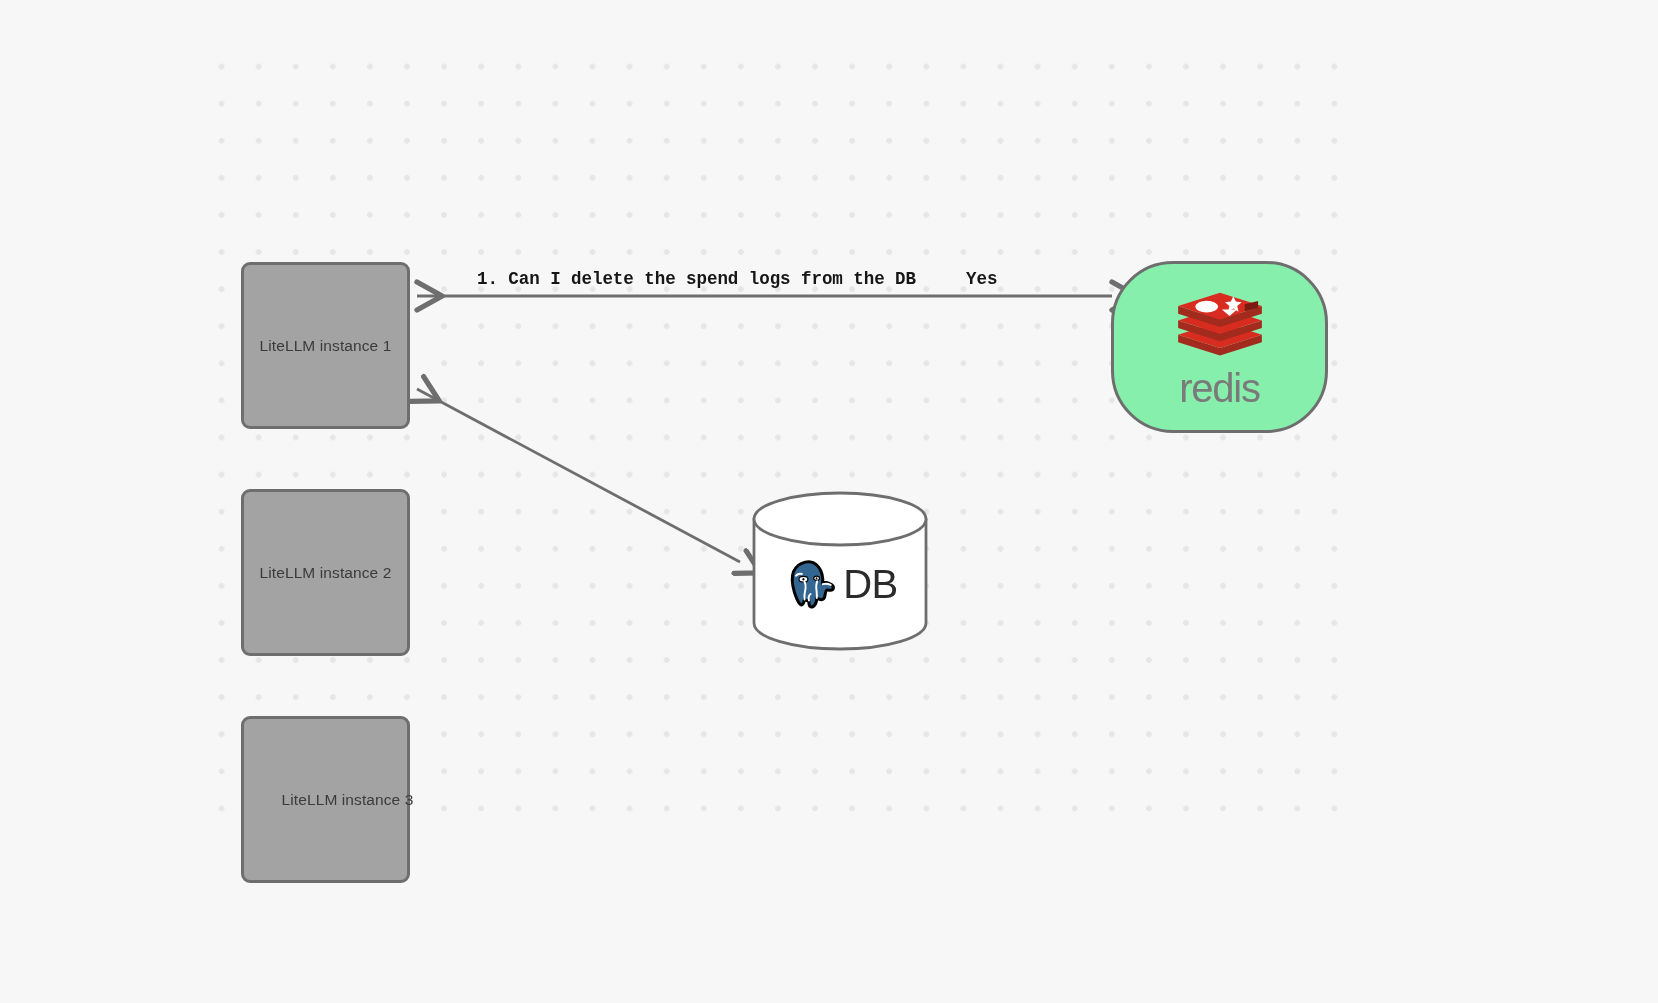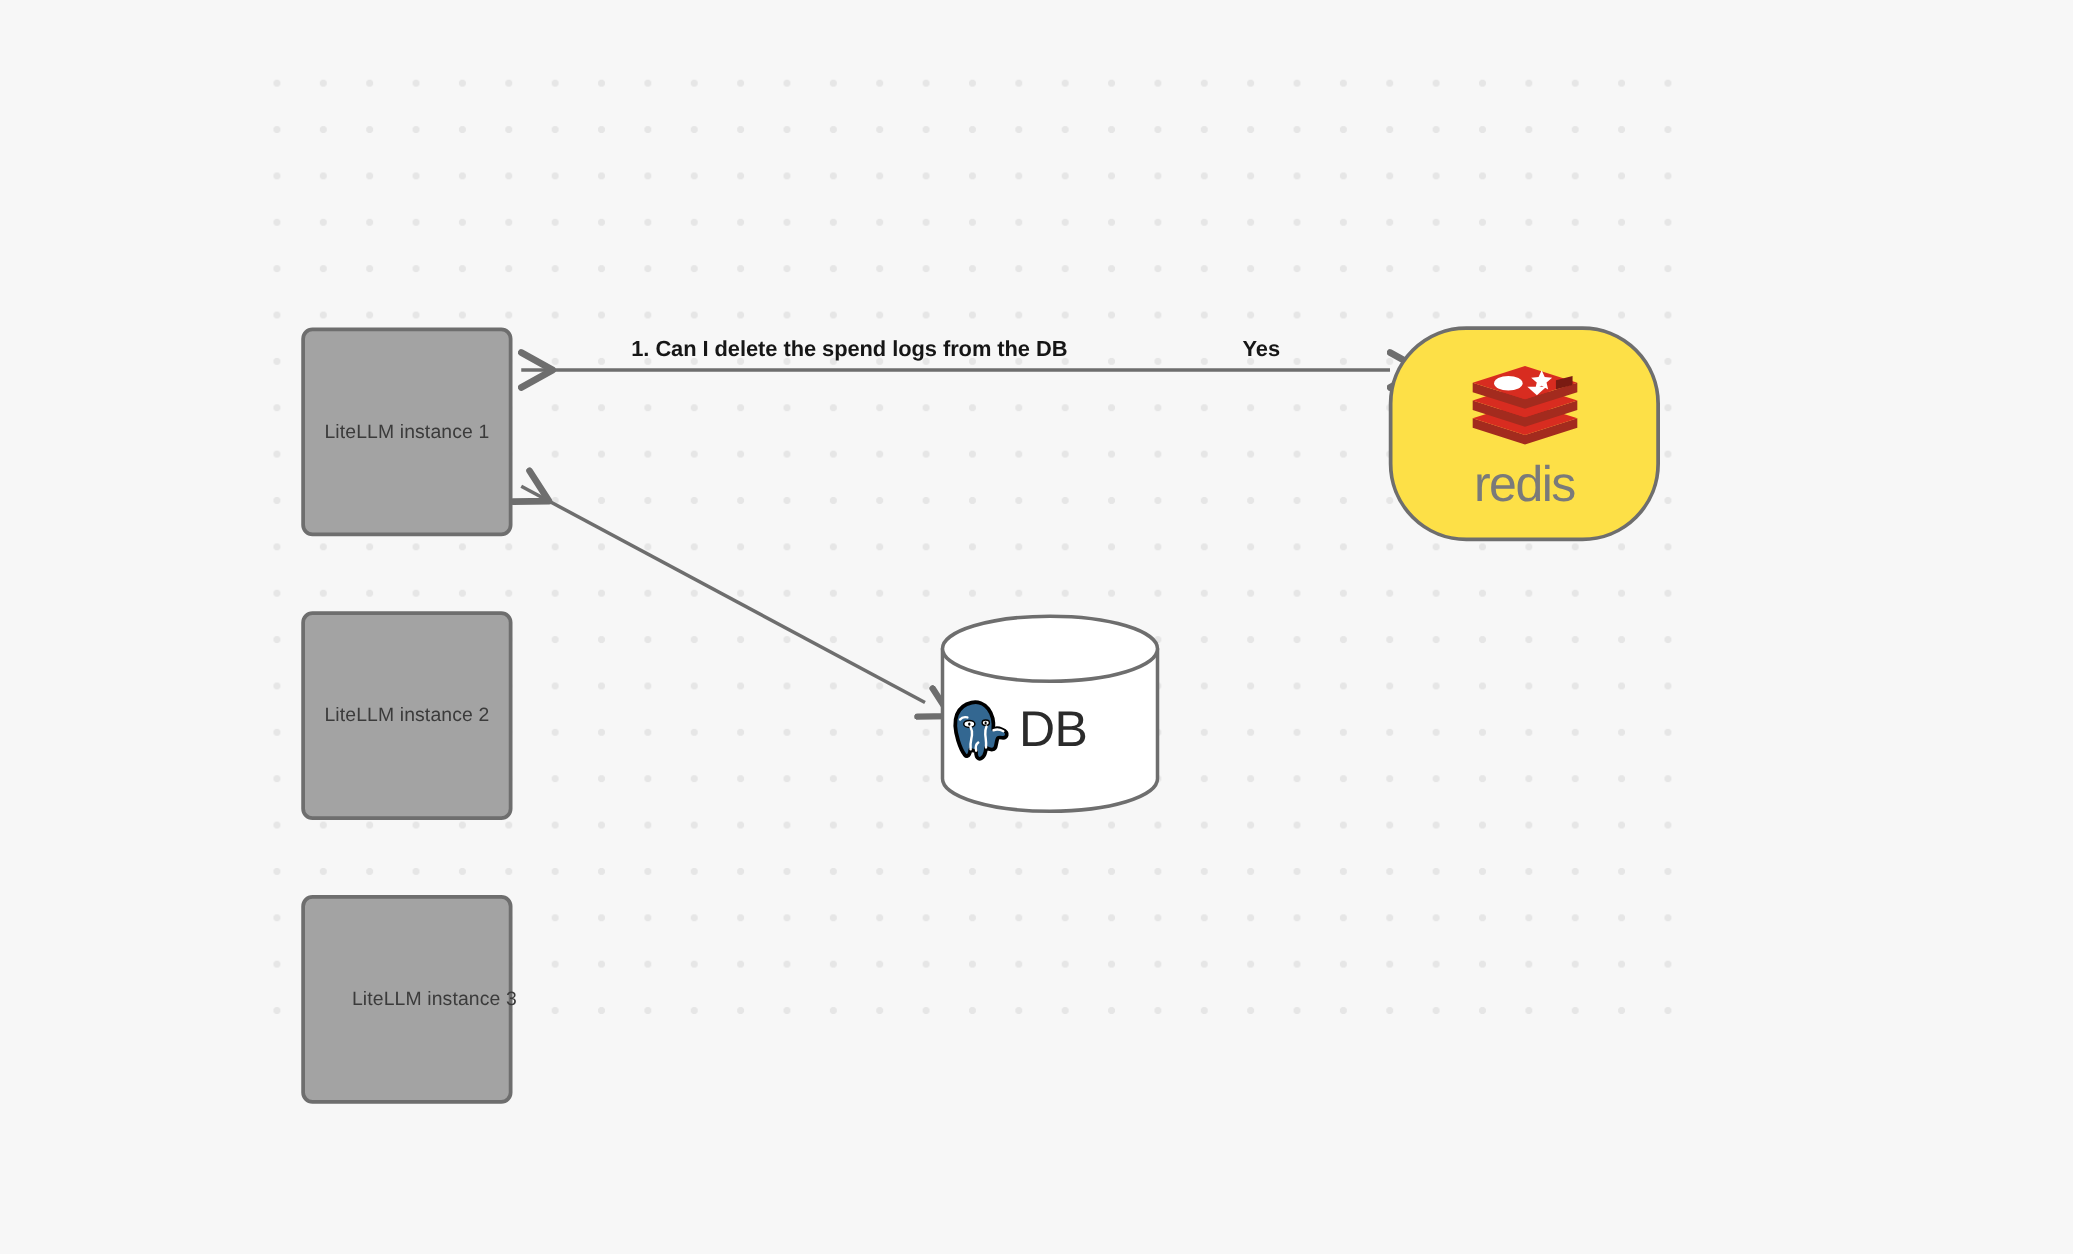--- a/index.html
+++ b/index.html
@@ -70,21 +70,21 @@
   #node-litellm-2 { left: 241px; top: 489px; width: 169px; height: 167px; }
   #node-litellm-3 { left: 241px; top: 716px; width: 169px; height: 167px; padding-left: 44px; }
 
   
   #node-redis {
     position: absolute;
     left: 1111px;
     top: 261px;
     width: 217px;
     height: 172px;
-    background: #fde047;
+    background: #86efac;
     border: 3px solid #6e6e6e;
     border-radius: 62px;
     box-sizing: border-box;
     display: flex;
     flex-direction: column;
     align-items: center;
     justify-content: center;
   }
   .redis-logo-wrap {
     width: 96px;
@@ -98,21 +98,21 @@
     font-weight: 400;
     color: #7a7a7a;
     letter-spacing: -1.2px;
     line-height: 1;
     margin-top: 1px;
   }
 
   
   #node-db {
     position: absolute;
-    left: 724px;
+    left: 752px;
     top: 492px;
     width: 144px;
     height: 158px;
   }
   .db-contents {
     position: absolute;
     left: 0;
     top: 0;
     width: 174px;
     height: 158px;
@@ -133,27 +133,26 @@
     font-size: 40px;
     font-weight: 400;
     color: #2b2b2b;
     letter-spacing: -0.5px;
     line-height: 1;
   }
 
   
   .edge-label {
     position: absolute;
-    font-family: Liberation Sans, sans-serif;
+    font-family: Liberation Mono, monospace;
     font-weight: bold;
     font-size: 17.5px;
     color: #161616;
     white-space: nowrap;
     letter-spacing: -0.05px;
-    margin-left: 28px;
   }
   #label-step-1 { left: 477px; top: 269px; }
   #label-yes    { left: 966px; top: 269px; }
   #label-step-2 { left: 553px; top: 435px; }
 </style>
 </head>
 <body>
 
 <div id="canvas">
 

